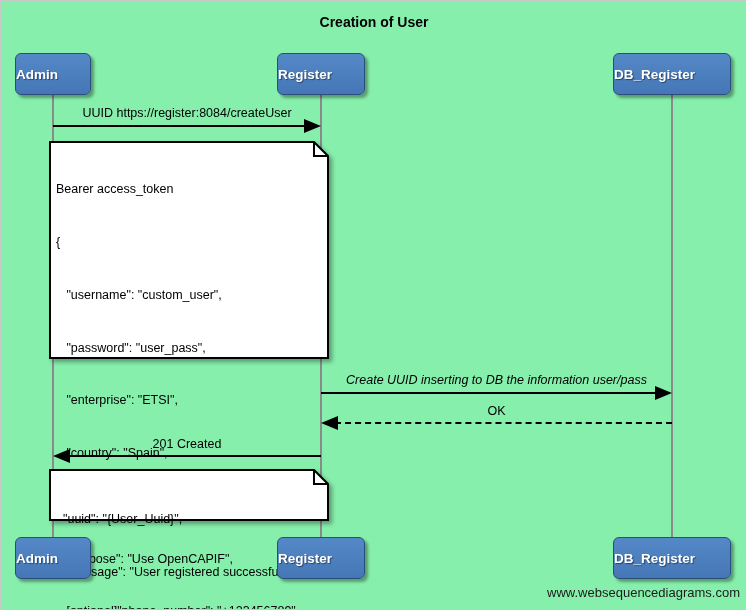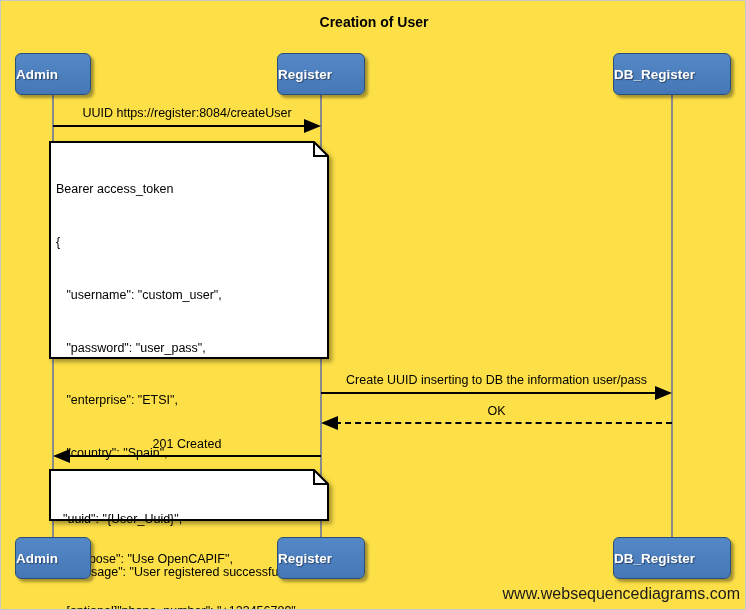--- a/index.html
+++ b/index.html
@@ -1,18 +1,18 @@
 <!DOCTYPE html>
 <html><head>
 <meta charset="utf-8">
 <style>
   html,body { margin:0; padding:0; background:#fff; }
   .diagram {
     position:relative; width:746px; height:610px;
-    background:#fde047; border:1px solid #c8c8c8; box-sizing:border-box;
+    background:#86efac; border:1px solid #c8c8c8; box-sizing:border-box;
     font-family:"Liberation Sans", sans-serif; color:#000; overflow:hidden;
   }
   .title {
     position:absolute; top:13px; left:0; width:746px;
     text-align:center; font-size:14px; font-weight:bold;
   }
   .lifeline {
     position:absolute; width:2px; background:#8a8a8a; top:94px; height:442px;
   }
   .actor {
@@ -43,21 +43,21 @@
     border-right:17px solid #000;
   }
   .note { position:absolute; }
   .note svg { position:absolute; top:0; left:0; filter:drop-shadow(3px 3px 2px rgba(0,0,0,0.35)); }
   .note-text {
     position:relative; font-size:12.5px; line-height:17.6px; white-space:pre;
   }
   .note-text.body { padding:5px 0 0 7px; }
   .note-text.result { padding:7px 0 0 14px; }
   .watermark {
-    position:absolute; top:584px; right:5px; font-size:16px; color:#1a1a1a;
+    position:absolute; top:584px; right:5px; font-size:13px; color:#1a1a1a;
   }
 </style>
 </head>
 <body>
 
 <div class="diagram">
 
   <div class="title">Creation of User</div>
 
   <div class="lifeline" style="left:51px;"></div>
@@ -92,21 +92,21 @@
       <div>   "country": "Spain",</div>
       <div>   "email": "example@gmail.com",</div>
       <div>   "purpose": "Use OpenCAPIF",</div>
       <div>   [optional]"phone_number": "+123456789",</div>
       
       
       
     </div>
   </div>
 
-  <div class="msg-label" style="left:320px; top:372px; width:351px;">Create UUID inserting to DB the information user/pass</div>
+  <div class="msg-label" style="left:320px; top:372px; width:351px;font-style:italic;">Create UUID inserting to DB the information user/pass</div>
   <div class="msg-line" style="left:320px; top:391px; width:337px;"></div>
   <div class="arrow-right" style="left:654px; top:385px;"></div>
 
   <div class="msg-label" style="left:320px; top:403px; width:351px;">OK</div>
   <div class="msg-line dashed" style="left:334px; top:421px; width:337px;"></div>
   <div class="arrow-left" style="left:320px; top:415px;"></div>
 
   <div class="msg-label" style="left:52px; top:436px; width:268px;">201 Created</div>
   <div class="msg-line" style="left:66px; top:454px; width:254px;"></div>
   <div class="arrow-left" style="left:52px; top:448px;"></div>

